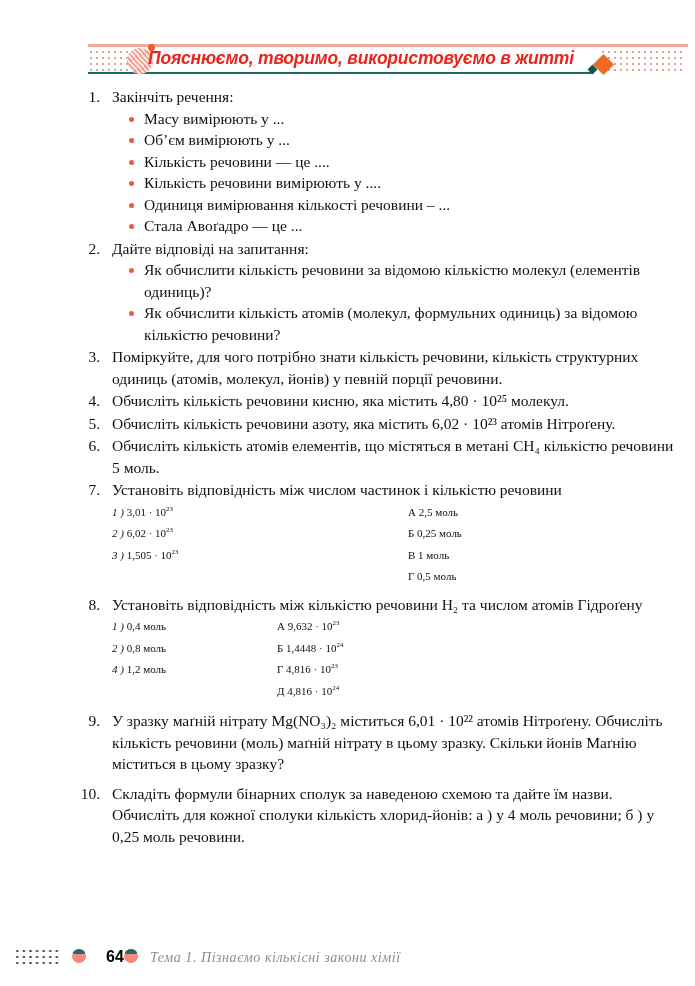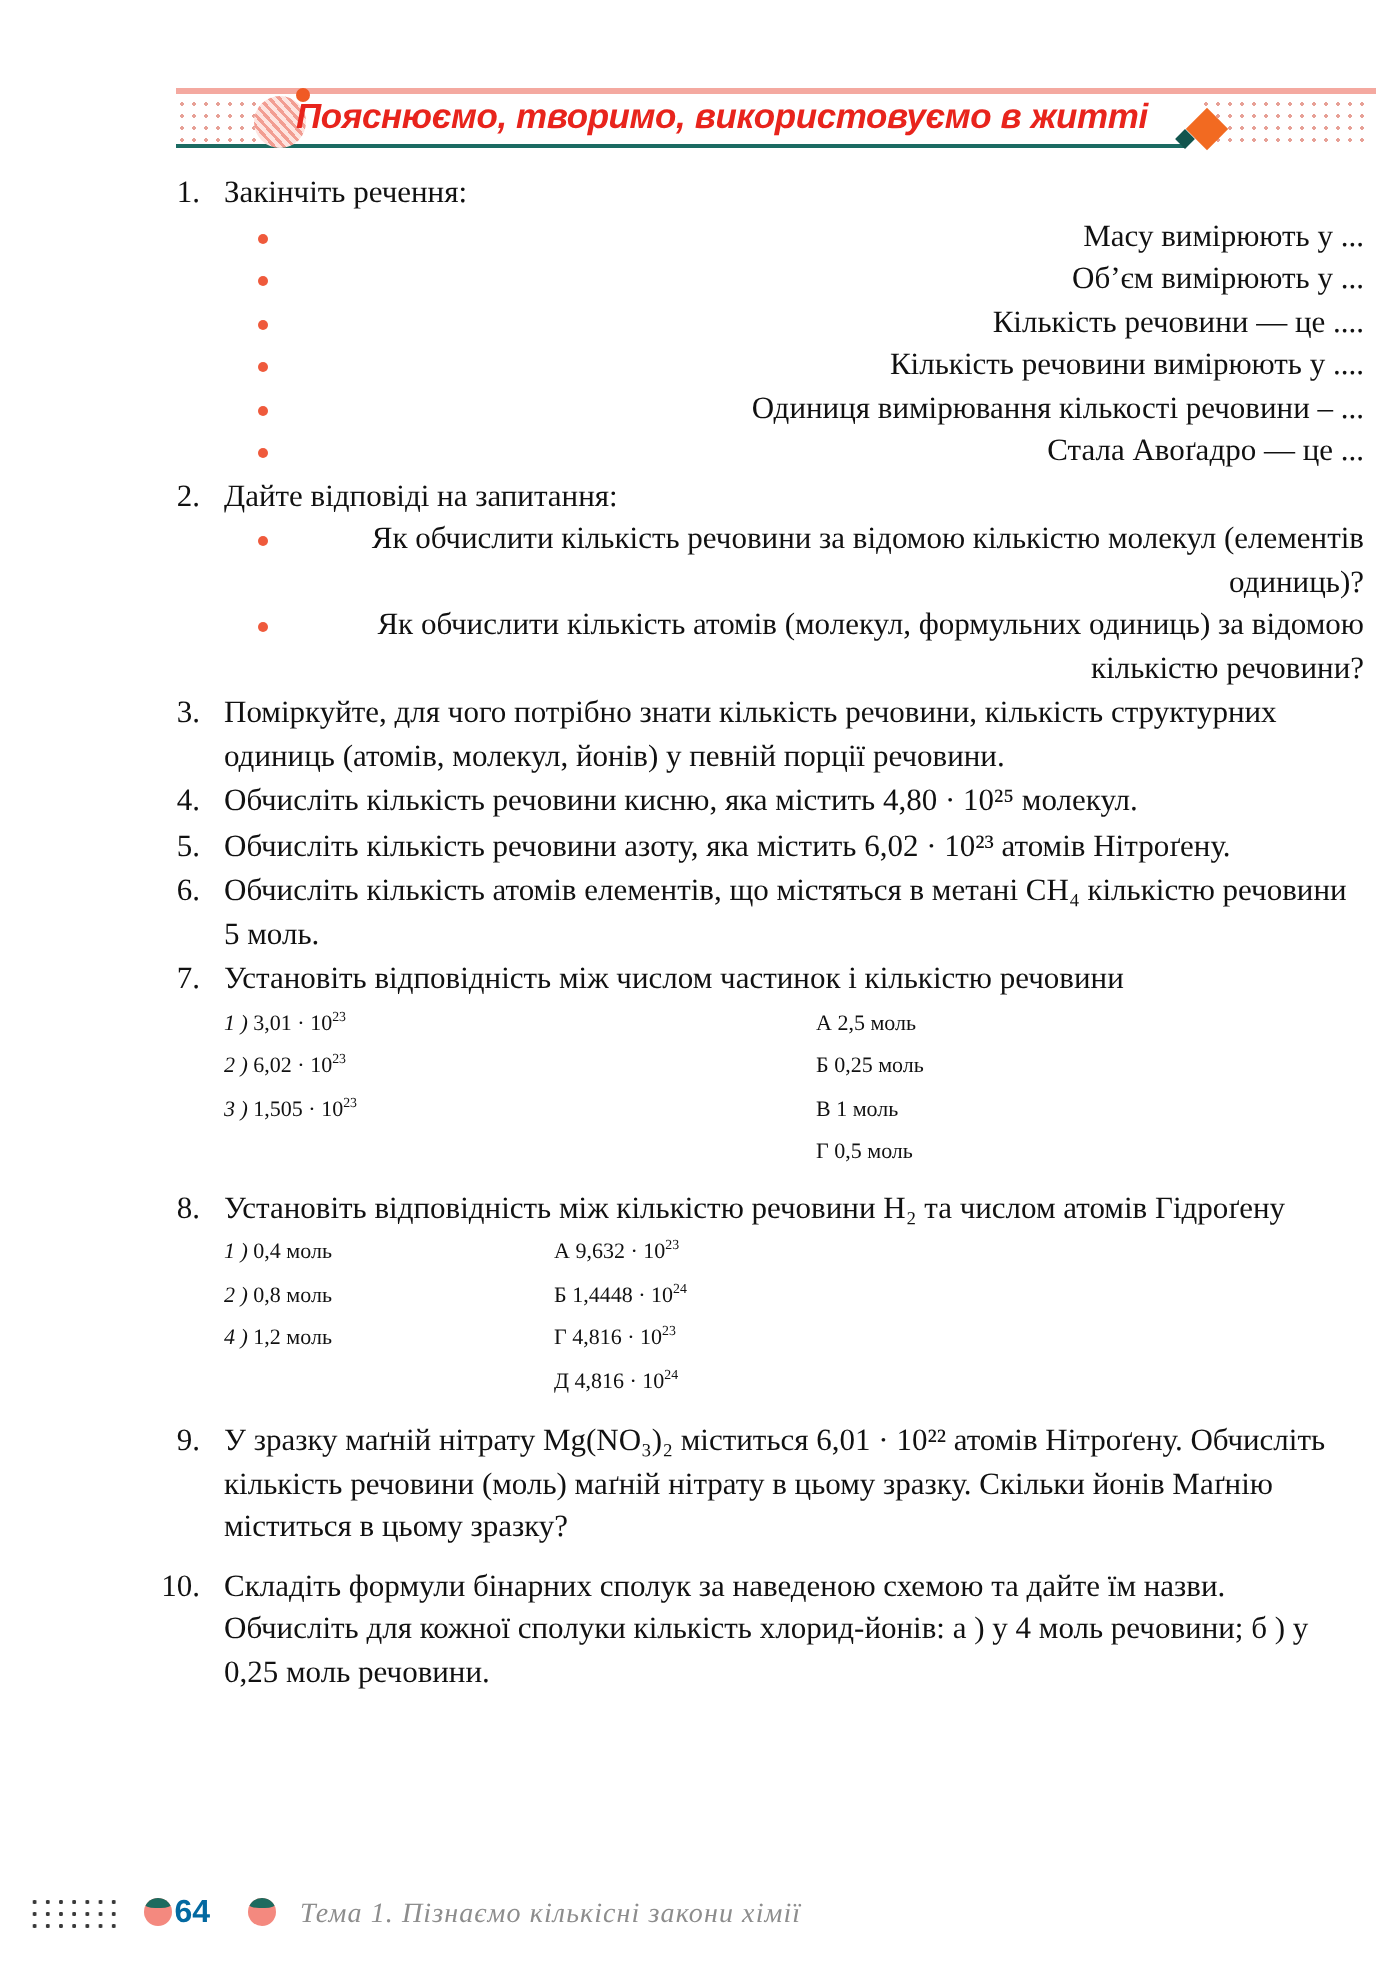--- a/index.html
+++ b/index.html
@@ -131,21 +131,20 @@
   .bullets {
     list-style: none;
     margin: 0;
     padding: 0 0 0 17px;
   }
   .bullets li {
     position: relative;
     font-size: 15.5px;
     line-height: 21.5px;
     padding-left: 15px;
-    text-align: right;
   }
   .bullets li::before {
     content: "";
     position: absolute;
     left: 0;
     top: 9px;
     width: 5px; height: 5px;
     border-radius: 50%;
     background: #ef5a3c;
   }
@@ -201,27 +200,27 @@
     position: absolute;
     left: 0; top: 0;
     width: 14px; height: 5px;
     background: #1d6b5f;
     border-radius: 50% 50% 40% 40%;
   }
   #footer-circle-left  { left: 72px; }
   #footer-circle-right { left: 124px; }
   #page-number {
     position: absolute;
-    left: 75px; top: 10px;
+    left: 106px; top: 10px;
     width: 30px;
-    text-align: right;
+    text-align: left;
     font-family: "Liberation Sans", "DejaVu Sans", sans-serif;
     font-weight: bold;
     font-size: 16px;
-    color: #0369a1;
+    color: #000000;
   }
   #footer-chapter {
     position: absolute;
     left: 150px; top: 12px;
     font-size: 14px;
     font-style: italic;
     letter-spacing: .55px;
     color: #8d8d8d;
   }
 </style>

